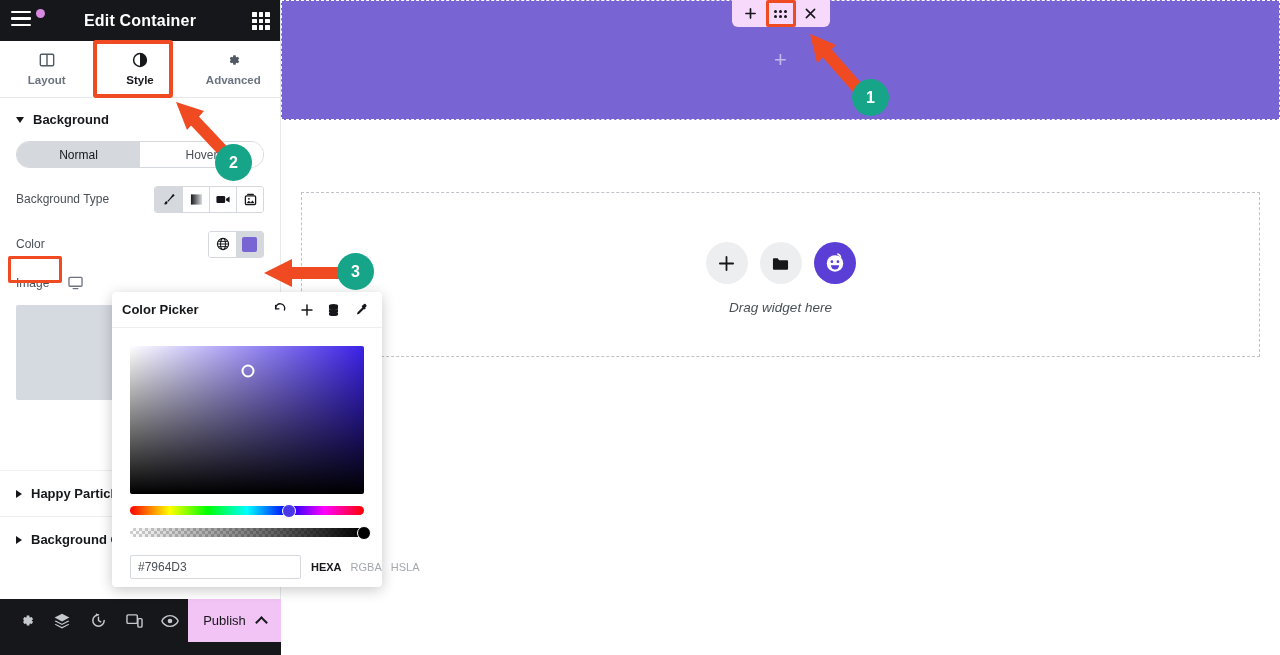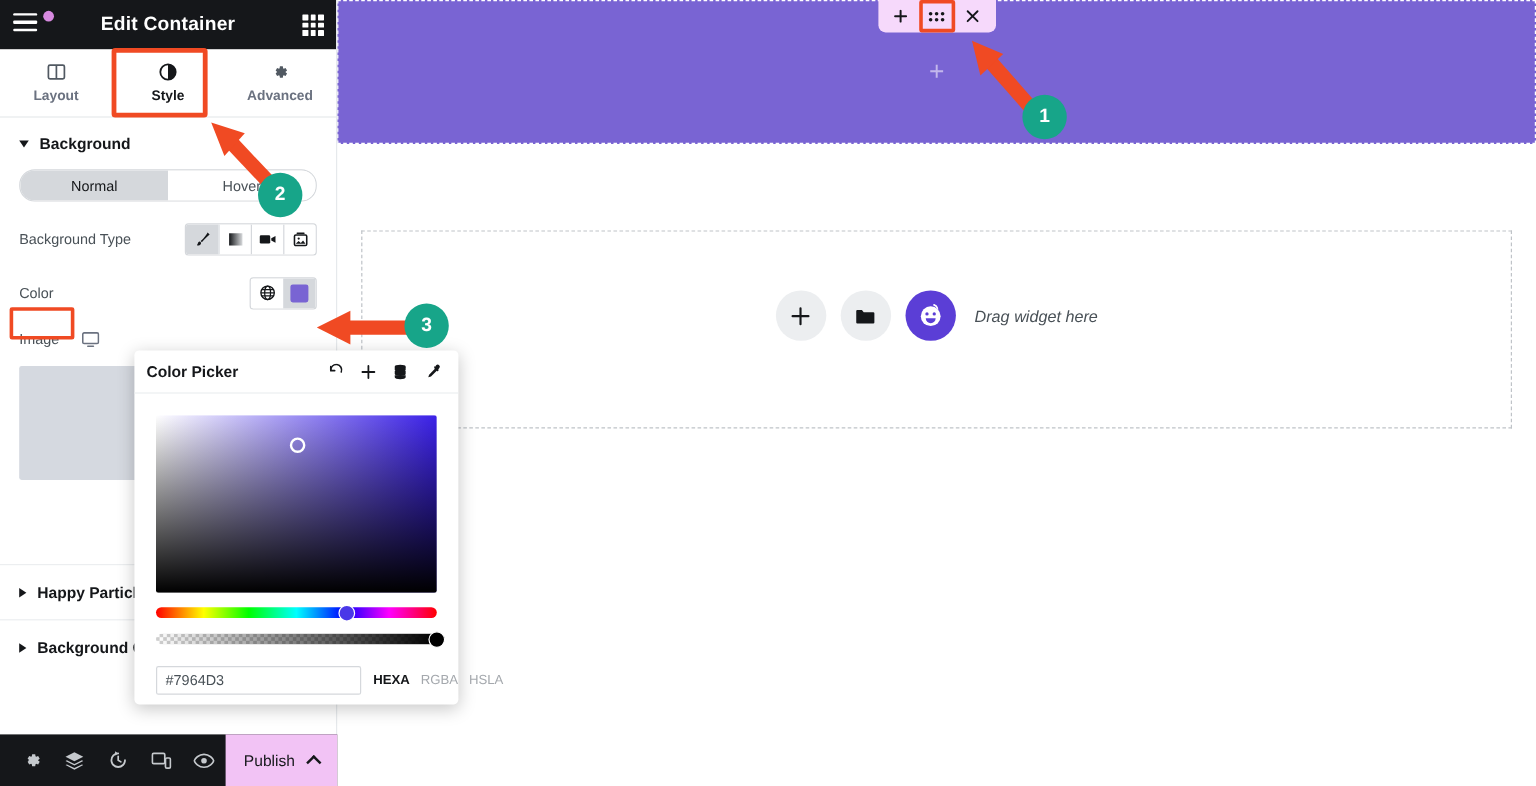--- a/index.html
+++ b/index.html
@@ -141,21 +141,21 @@
 
   .collapse-row {
     display: flex; align-items: center; gap: 9px;
     padding: 15px 16px; font-size: 13px; font-weight: bold; color: #15171a;
     border-top: 1px solid #eceef0; cursor: pointer;
   }
 
   
   .panel-footer {
     position: absolute; left: 0; bottom: 0;
-    width: 281px; height: 43px; display: flex;
+    width: 281px; height: 56px; display: flex;
     background: #15171a; align-items: flex-start;
   }
   .pf-icons { display: flex; flex: 1; align-items: center; padding-left: 8px; gap: 0; }
   .pf-ic {
     width: 36px; height: 43px; display: flex;
     align-items: center; justify-content: center;
     color: #c5c9cd; cursor: pointer;
   }
   .pf-publish {
     width: 99px; height: 43px; background: #f2c3f5;
@@ -211,21 +211,21 @@
     pointer-events: none;
   }
   .empty-section {
     position: absolute; left: 20px; top: 192px;
     width: 959px; height: 165px;
     border: 1px dashed #bfc3c8;
   }
   .drop-wrap {
     position: absolute; left: 50%; top: 242px;
     transform: translateX(-50%);
-    display: flex; flex-direction: row; align-items: center; gap: 16px;
+    display: flex; flex-direction: column; align-items: center; gap: 16px;
   }
   .drop-btns { display: flex; gap: 12px; }
   .dbtn {
     width: 42px; height: 42px; border-radius: 50%;
     background: #eceef0; display: flex; align-items: center;
     justify-content: center; cursor: pointer;
   }
   .dbtn.ai { background: #5b3ed6; }
   .drop-text {
     font-size: 13.5px; color: #495157; font-style: italic;

